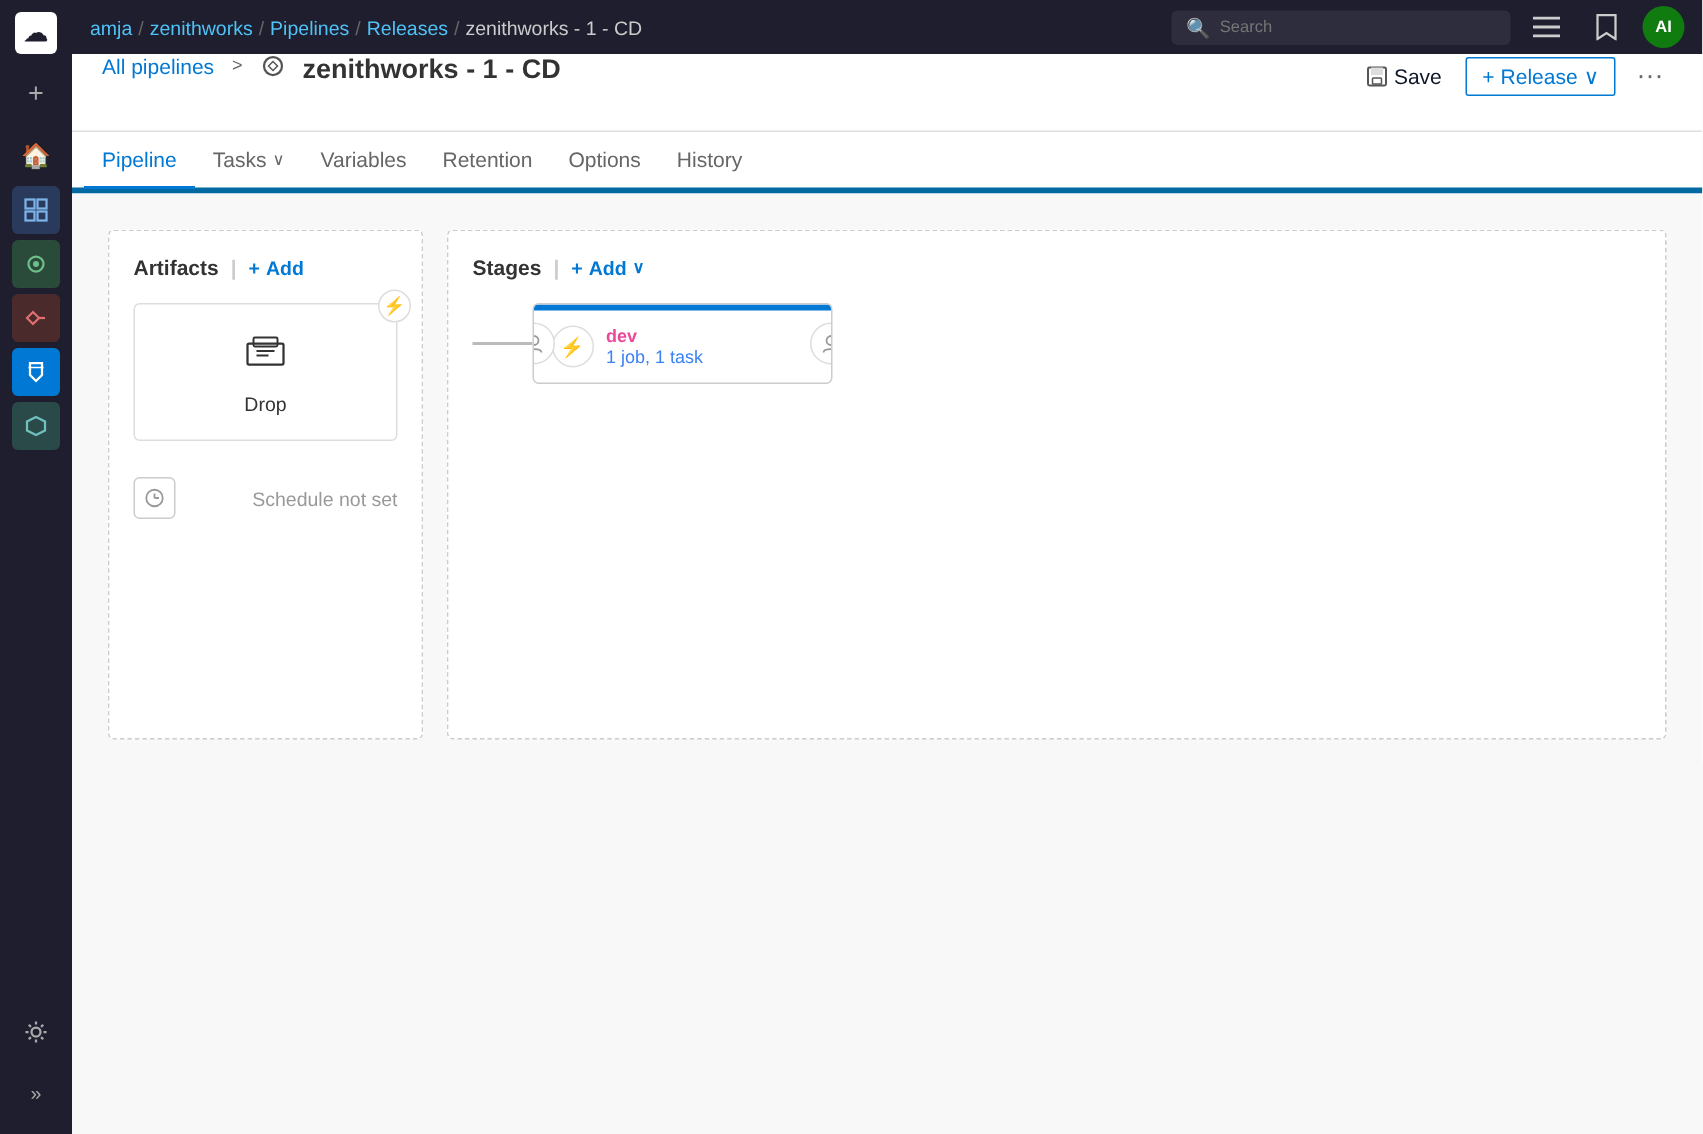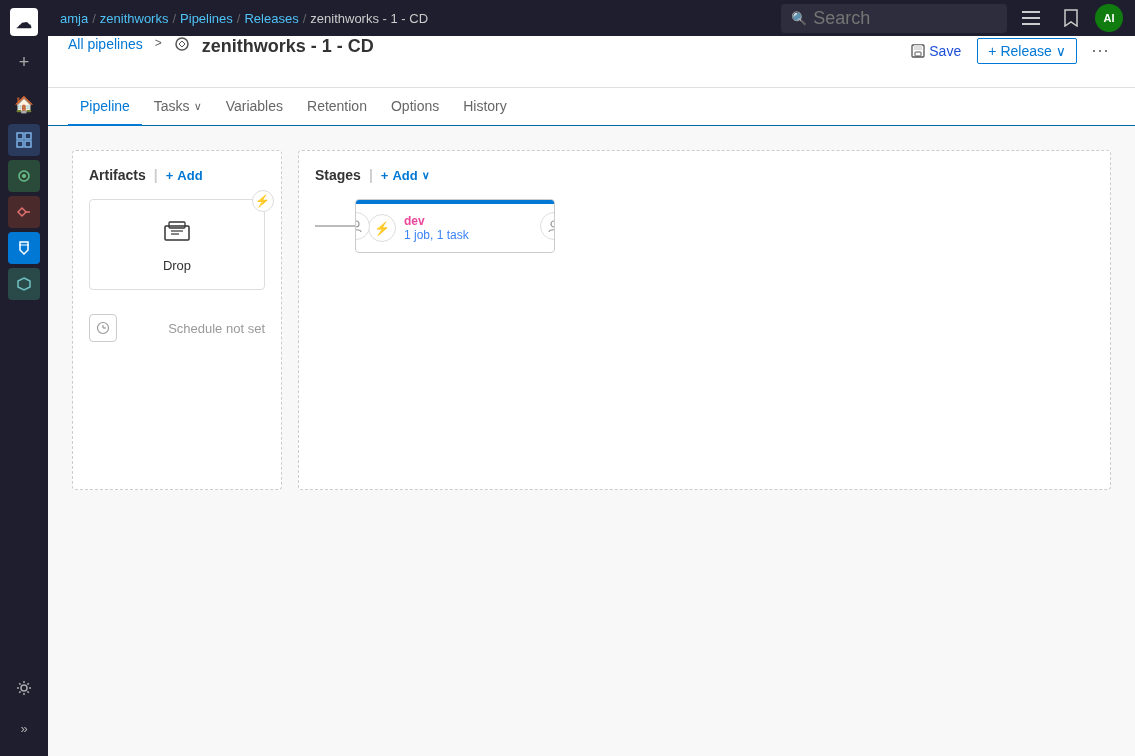--- a/index.html
+++ b/index.html
@@ -87,21 +87,21 @@
       border-radius: 4px;
       padding: 4px 10px;
       gap: 6px;
       width: 226px;
     }
     .topbar-search input {
       background: transparent;
       border: none;
       outline: none;
       color: #f9a8d4;
-      font-size: 18px;
+      font-size: 11px;
       width: 100%;
     }
     .topbar-actions { display: flex; align-items: center; gap: 8px; }
     .topbar-icon-btn {
       width: 32px; height: 32px;
       display: flex; align-items: center; justify-content: center;
       color: #ccc;
       cursor: pointer;
       border-radius: 4px;
       font-size: 16px;
@@ -132,41 +132,41 @@
     .pipeline-title {
       font-size: 18px;
       font-weight: 600;
       color: #333;
       flex: 1;
     }
     .header-actions { display: flex; align-items: center; gap: 8px; }
     .save-btn {
       display: flex; align-items: center; gap: 4px;
       background: none; border: none;
-      color: #1d4ed8; font-size: 14px; cursor: pointer;
+      color: #0f172a; font-size: 14px; cursor: pointer;
       padding: 4px 8px;
     }
     .release-btn {
       display: flex; align-items: center; gap: 4px;
       background: none; border: 1px solid #0078d4;
       color: #0078d4; font-size: 14px; cursor: pointer;
       padding: 4px 10px; border-radius: 2px;
     }
     .more-btn {
       background: none; border: none;
       color: #666; font-size: 18px; cursor: pointer;
       padding: 4px 6px;
     }
 
     
     .tabs {
       display: flex;
       align-items: flex-start;
-      border-bottom: 1px solid #0369a1;
-      padding: 0 20px;
+      border-bottom: 4px solid #0369a1;
+      padding: 0 8px;
       background: #fff;
       flex-shrink: 0;
     }
     .tab {
       padding: 10px 12px;
       font-size: 14px;
       color: #666;
       cursor: pointer;
       border-bottom: 2px solid transparent;
       display: flex; align-items: center; gap: 4px;

